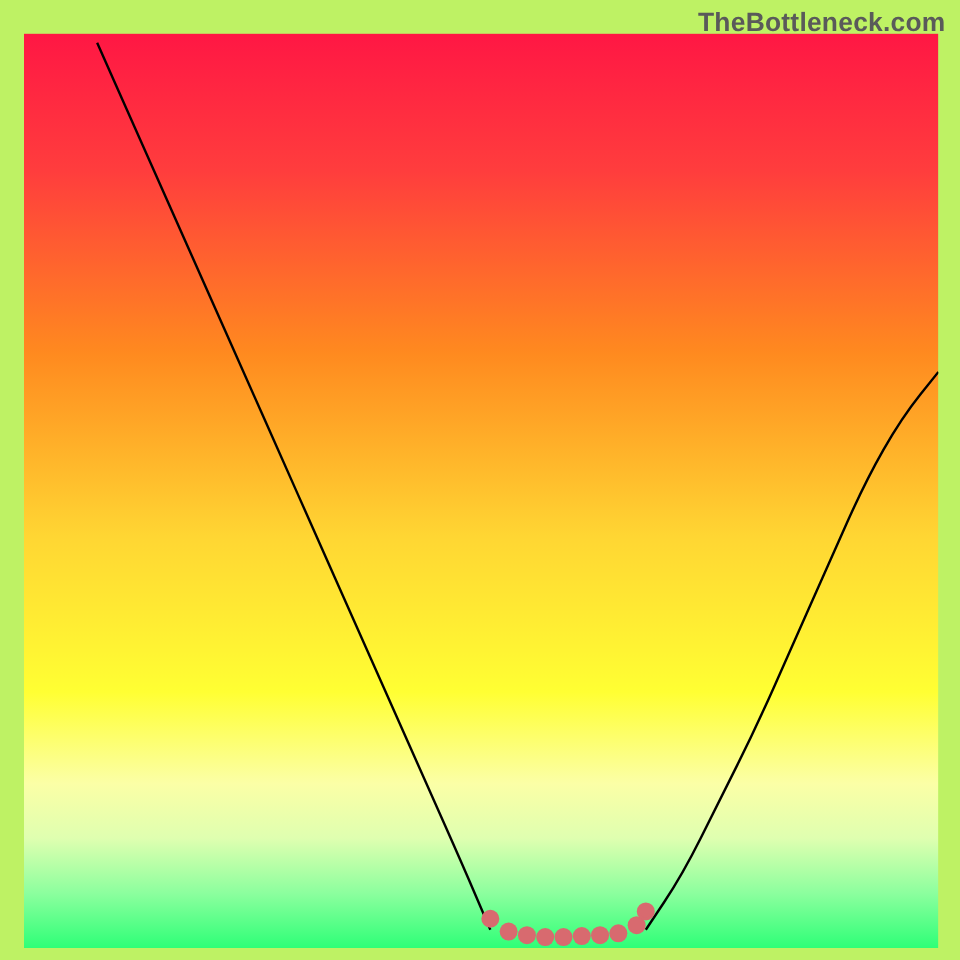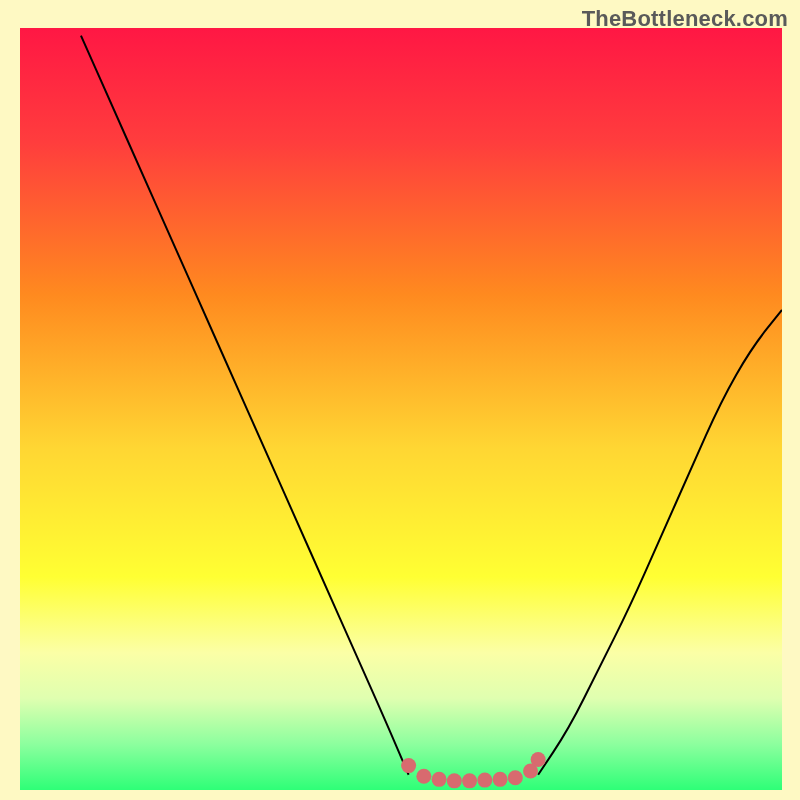--- a/index.html
+++ b/index.html
@@ -12,21 +12,21 @@
     font-size: 22px;
     font-weight: 600;
     color: #5a5a5a;
     letter-spacing: 0.2px;
     z-index: 10;
   }
   .frame {
     position: absolute;
     left: 0; top: 0;
     width: 800px; height: 800px;
-    background: #fef9c3;
+    background: #bef264;
   }
   .plot {
     position: absolute;
     left: 20px;
     top: 28px;
     width: 762px;
     height: 762px;
   }
 </style>
 </head>

